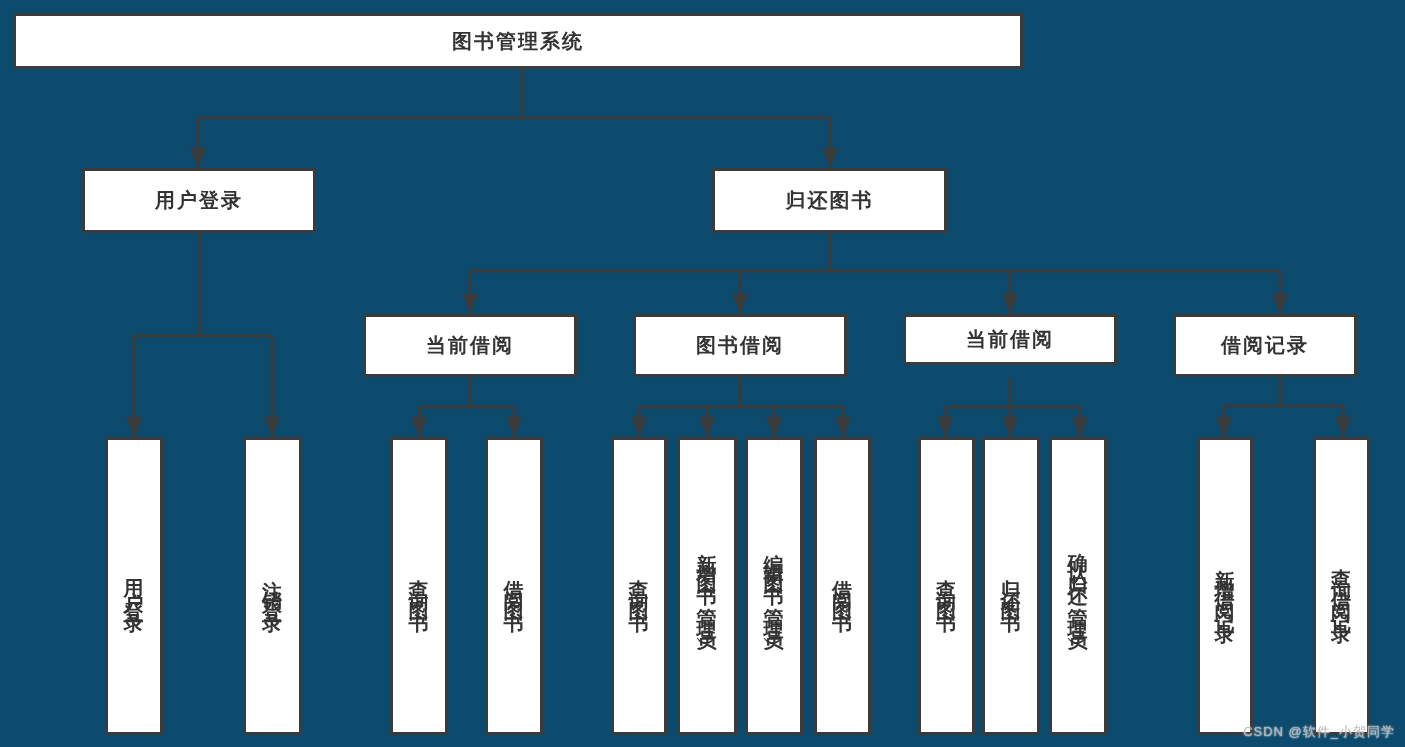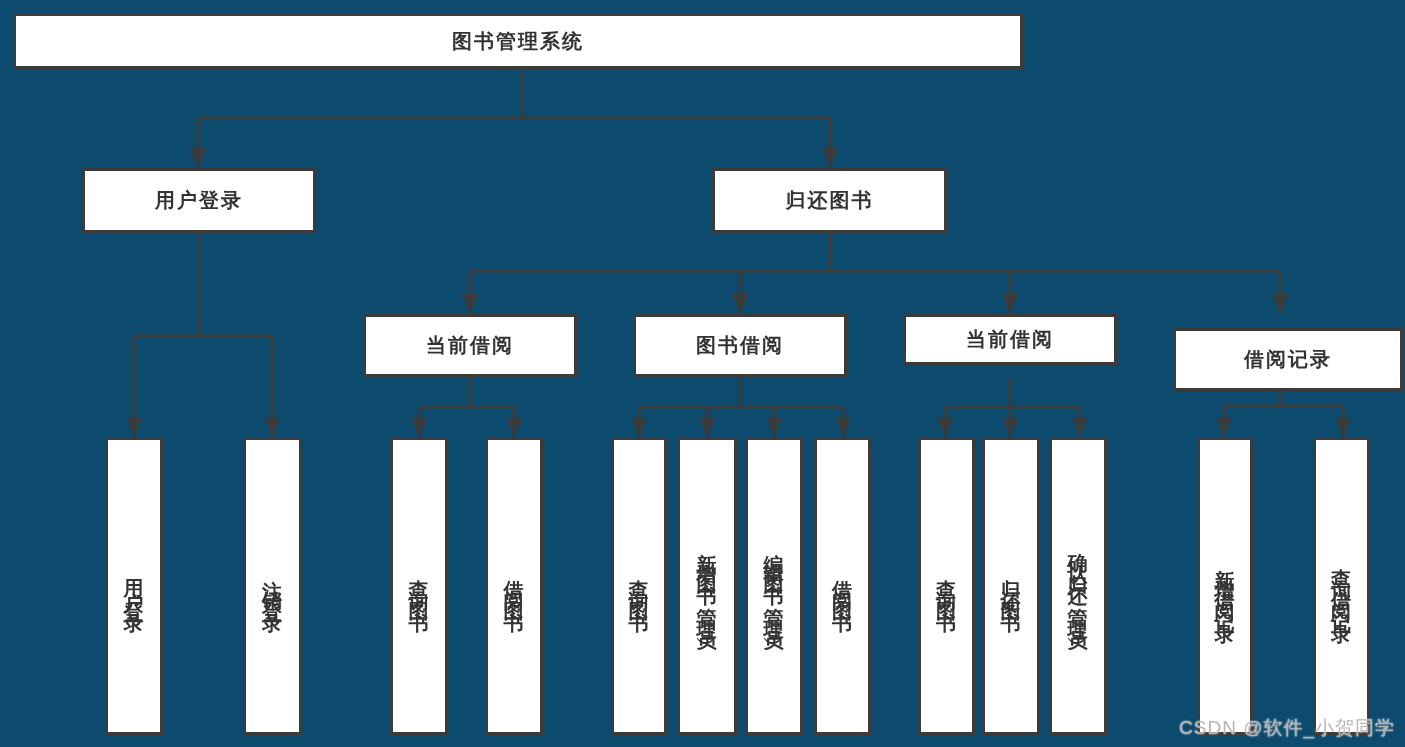--- a/index.html
+++ b/index.html
@@ -44,21 +44,21 @@
     font-size: 20px;
     font-weight: 600;
     letter-spacing: 11px;
     line-height: 1;
     white-space: nowrap;
   }
   .watermark {
     position: absolute;
     right: 10px;
     bottom: 6px;
-    font-size: 19px;
+    font-size: 13px;
     color: #b5b5b5;
     letter-spacing: 1px;
     z-index: 5;
     text-shadow: 0 0 2px #ffffff;
     white-space: nowrap;
   }
 </style>
 </head>
 <body>
 
@@ -120,21 +120,21 @@
 
   <div class="box h" style="left:363px; top:314px; width:214px; height:63px">
     <span>当前借阅</span>
   </div>
   <div class="box h" style="left:633px; top:314px; width:214px; height:63px">
     <span>图书借阅</span>
   </div>
   <div class="box h" style="left:903px; top:314px; width:214px; height:51px">
     <span>当前借阅</span>
   </div>
-  <div class="box h" style="left:1173px; top:328px; width:230px; height:63px">
+  <div class="box h" style="left:1173px; top:314px; width:184px; height:63px">
     <span>借阅记录</span>
   </div>
 
   <div class="box v" style="left:105px; top:437px; width:58px; height:298px">
     <span>用户登录</span>
   </div>
   <div class="box v" style="left:243px; top:437px; width:59px; height:298px">
     <span>注销登录</span>
   </div>
 

